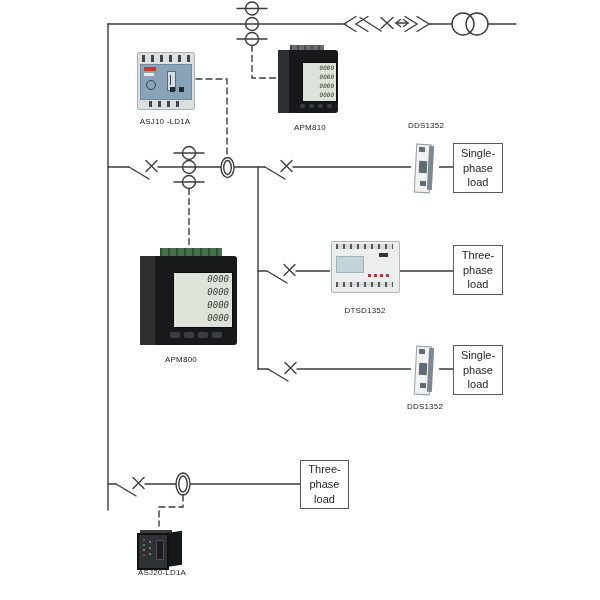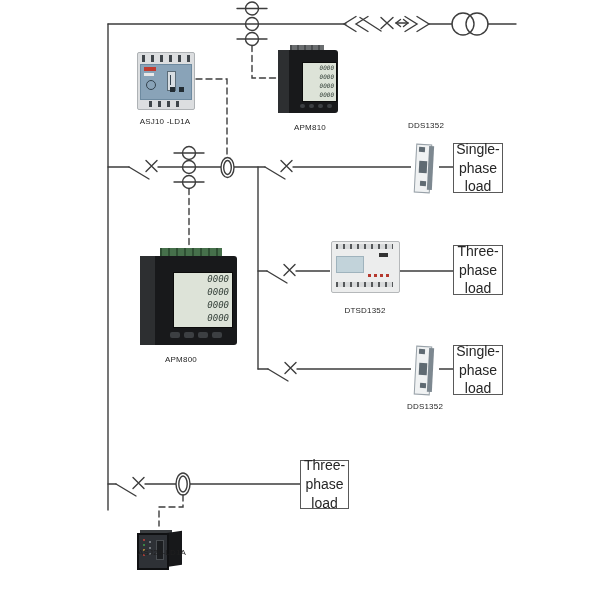--- a/index.html
+++ b/index.html
@@ -3,21 +3,21 @@
 <meta charset="utf-8">
 <style>
   html,body{margin:0;padding:0;background:#fff;}
   .stage{position:relative;width:600px;height:600px;background:#ffffff;
          font-family:"Liberation Sans",sans-serif;overflow:hidden;}
   .linework{position:absolute;left:0;top:0;z-index:1;}
   .dev{position:absolute;z-index:2;background:#fff;}
   .dev-label{position:absolute;z-index:3;font-size:8px;color:#1f1f1f;text-align:center;letter-spacing:.2px;}
   .load-box{position:absolute;z-index:2;border:1.5px solid #595959;background:#fff;
             display:flex;flex-direction:column;align-items:center;justify-content:center;
-            font-size:14px;color:#262626;line-height:1.35;text-align:center;}
+            font-size:11px;color:#262626;line-height:1.35;text-align:center;}
   
   .apm-body{position:absolute;background:#18191b;border-radius:3px;}
   .apm-side{position:absolute;background:#2d2f31;}
   .lcd{position:absolute;background:#dde3d8;border:1px solid #0b0b0b;overflow:hidden;
        font-family:"DejaVu Sans Mono",monospace;font-style:italic;color:#35413a;text-align:right;}
   .btnrow{position:absolute;display:flex;gap:4px;}
   .btn{background:#3c3f42;border-radius:2px;}
   .greenstrip{position:absolute;background:#46704b;
       background-image:repeating-linear-gradient(90deg,#2e4f33 0 2px,transparent 2px 8px);}
   .graystrip{position:absolute;background:#6a6d6f;
@@ -251,21 +251,21 @@
       <div class="dot" style="left:4px;top:4px;background:#c4403a"></div>
       <div class="dot" style="left:4px;top:9px;background:#3f9e4d"></div>
       <div class="dot" style="left:4px;top:14px;background:#c79a3b"></div>
       <div class="dot" style="left:4px;top:19px;background:#c4403a"></div>
       <div class="dot" style="left:10px;top:6px;background:#8a8f94"></div>
       <div class="dot" style="left:10px;top:12px;background:#8a8f94"></div>
       <div class="dot" style="left:10px;top:18px;background:#8a8f94"></div>
       <div style="position:absolute;right:3px;top:5px;width:6px;height:18px;background:#1c1e21;border:1px solid #4a4e52"></div>
     </div>
   </div>
-  <div class="dev-label" style="left:122px;top:548px;width:80px">ASJ20-LD1A</div>
+  <div class="dev-label" style="left:122px;top:568px;width:80px">ASJ20-LD1A</div>
 
   <div class="load-box" style="left:453px;top:143px;width:48px;height:48px">
     <div>Single-phase</div>
     <div>load</div>
   </div>
 
   <div class="load-box" style="left:453px;top:245px;width:48px;height:48px">
     <div>Three-phase</div>
     <div>load</div>
   </div>

